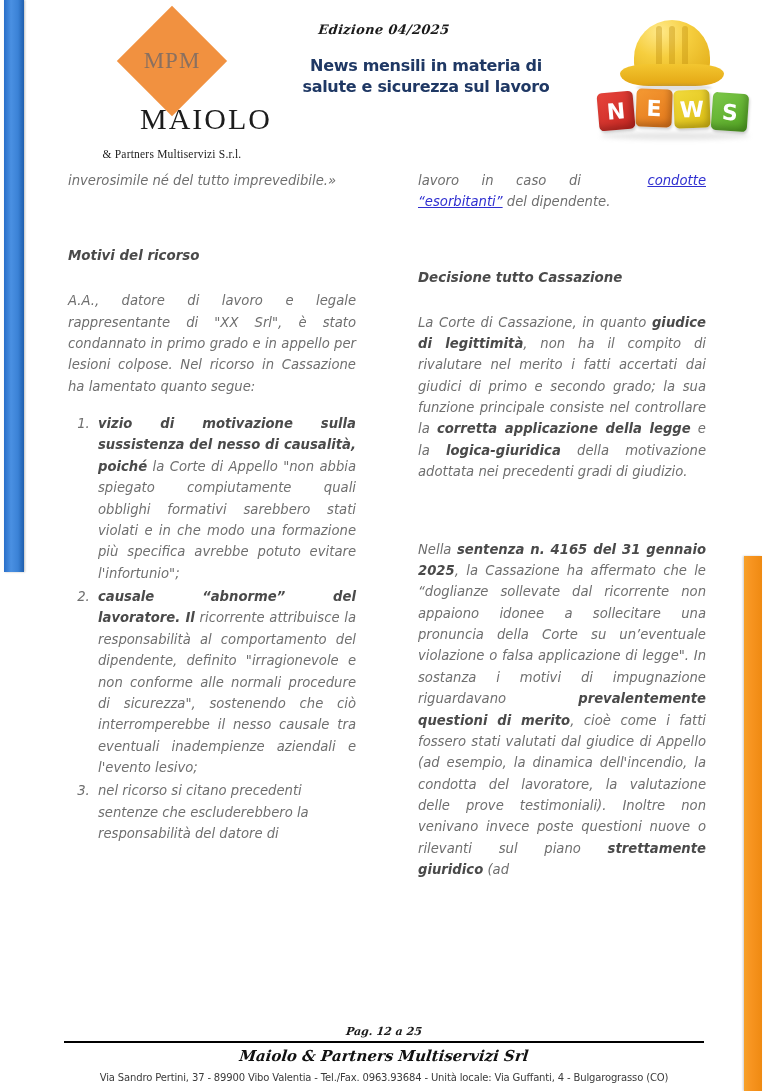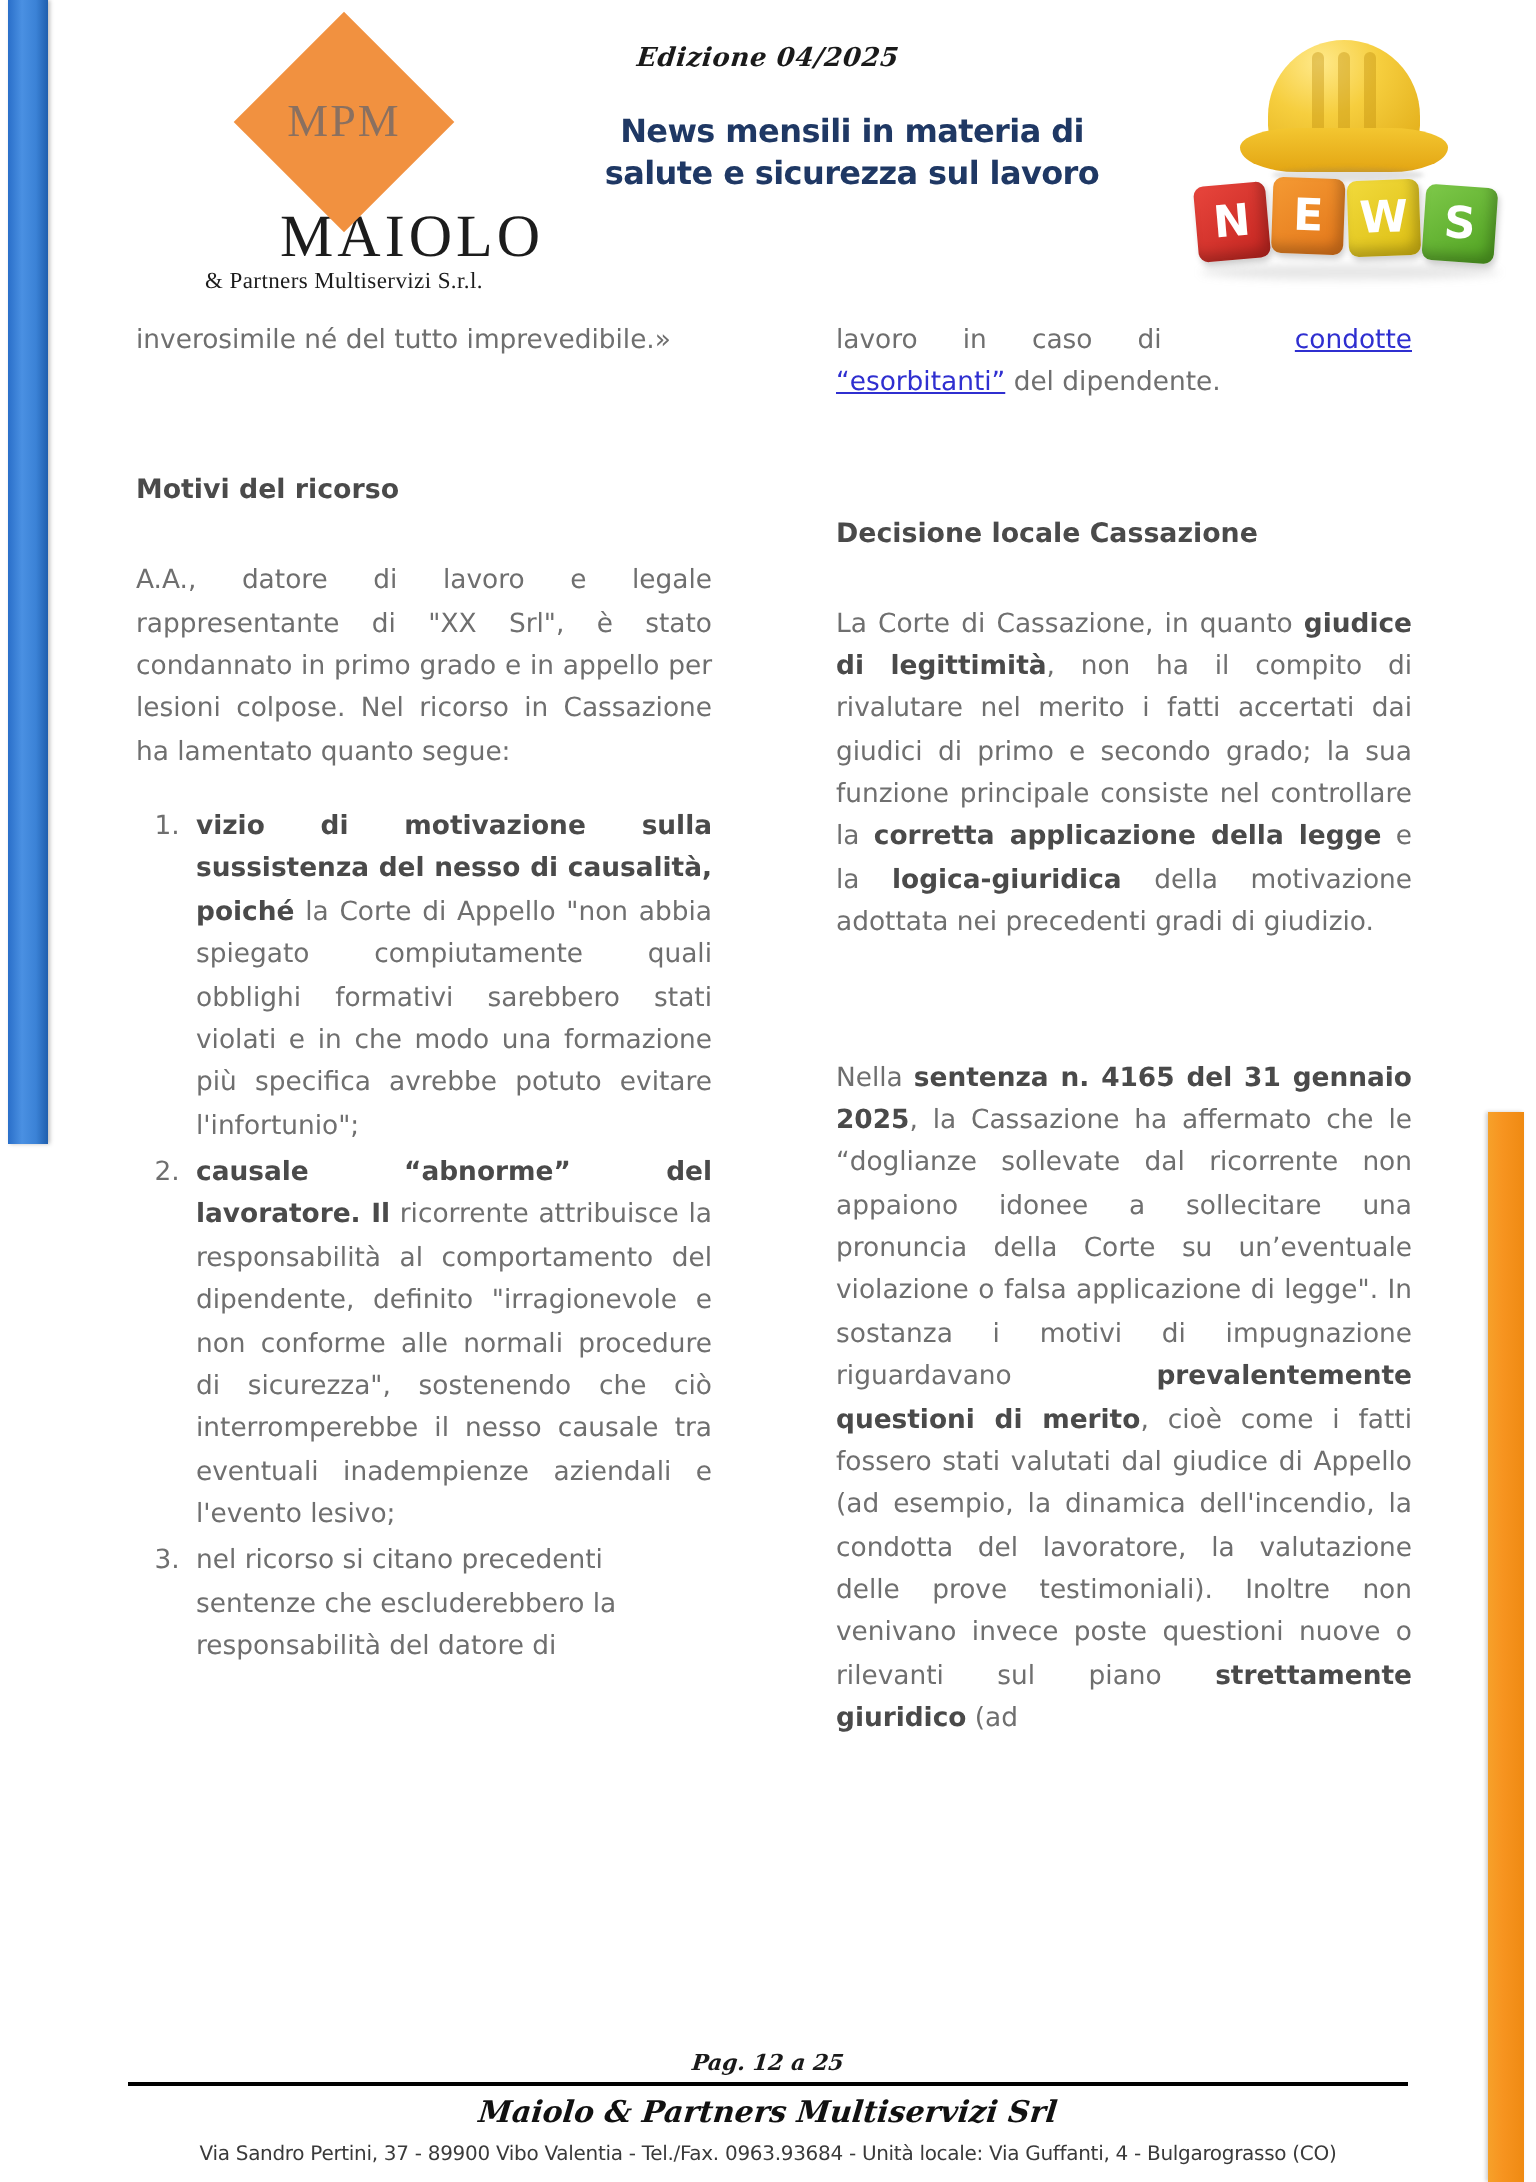--- a/index.html
+++ b/index.html
@@ -82,21 +82,21 @@
     color: #1c1c1c;
     line-height: 1;
     margin-top: 2px;
     text-align: right;
   }
   .logo-sub {
     font-family: "Liberation Serif", serif;
     font-size: 11.5px;
     color: #1c1c1c;
     letter-spacing: .2px;
-    margin-top: 1px;
+    margin-top: 14px;
   }
 
   .edition {
     position: absolute;
     left: 0;
     top: 22px;
     width: 768px;
     text-align: center;
     font-family: "DejaVu Serif", serif;
     font-style: italic;
@@ -211,22 +211,23 @@
 
   
   .content {
     position: absolute;
     left: 0;
     top: 160px;
     width: 768px;
   }
   .col {
     position: absolute;
-    top: 0;
+    top: 10px;
     width: 288px;
+    font-style: italic;
   }
   .col-left  { left: 68px; }
   .col-right { left: 418px; }
 
   p.para, li.item {
     margin: 0;
     font-family: "DejaVu Sans", sans-serif;
     font-size: 13.2px;
     line-height: 1.62;
     color: #6f6f6f;
@@ -371,21 +372,21 @@
       <li class="item"><span class="bold">causale “abnorme” del lavoratore. Il</span><span> ricorrente attribuisce la responsabilità al comportamento del dipendente, definito "irragionevole e non conforme alle normali procedure di sicurezza", sostenendo che ciò interromperebbe il nesso causale tra eventuali inadempienze aziendali e l'evento lesivo;</span></li>
       <li class="item nojustify"><span class="bold"></span><span>nel ricorso si citano precedenti sentenze che escluderebbero la responsabilità del datore di</span></li>
     </ol>
   </div>
 
   <div class="col col-right">
     <p class="para"><span>lavoro in caso di </span><a class="link" href="#">condotte “esorbitanti”</a><span> del dipendente.</span></p>
 
     <div class="gap-lg"></div>
 
-    <h2 class="section-title">Decisione locale Cassazione</h2>
+    <h2 class="section-title">Decisione tutto Cassazione</h2>
 
     <div class="gap-md"></div>
 
     <p class="para"><span>La Corte di Cassazione, in quanto </span><span class="bold">giudice di legittimità</span><span>, non ha il compito di rivalutare nel merito i fatti accertati dai giudici di primo e secondo grado; la sua funzione principale consiste nel controllare la </span><span class="bold">corretta applicazione della legge</span><span> e la </span><span class="bold">logica-giuridica</span><span> della motivazione adottata nei precedenti gradi di giudizio.</span></p>
 
     <div class="gap-lg"></div>
 
     <p class="para"><span>Nella </span><span class="bold">sentenza n. 4165 del 31 gennaio 2025</span><span>, la Cassazione ha affermato che le “doglianze sollevate dal ricorrente non appaiono idonee a sollecitare una pronuncia della Corte su un’eventuale violazione o falsa applicazione di legge". In sostanza i motivi di impugnazione riguardavano </span><span class="bold">prevalentemente questioni di merito</span><span>, cioè come i fatti fossero stati valutati dal giudice di Appello (ad esempio, la dinamica dell'incendio, la condotta del lavoratore, la valutazione delle prove testimoniali). Inoltre non venivano invece poste questioni nuove o rilevanti sul piano </span><span class="bold">strettamente giuridico</span><span> (ad</span></p>
   </div>
 </div>

